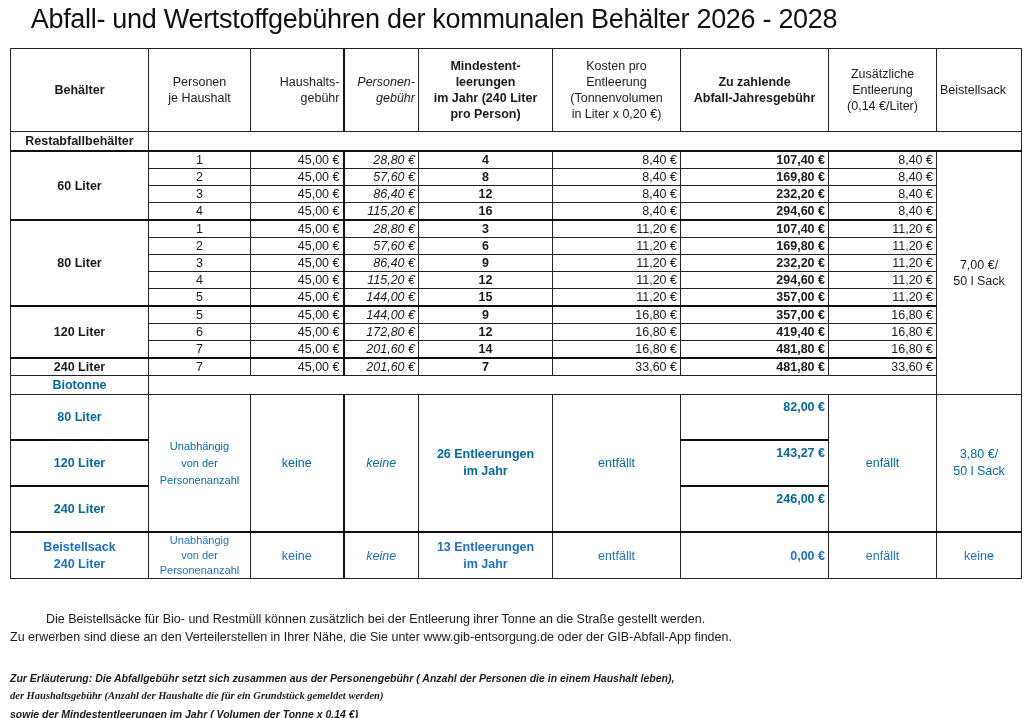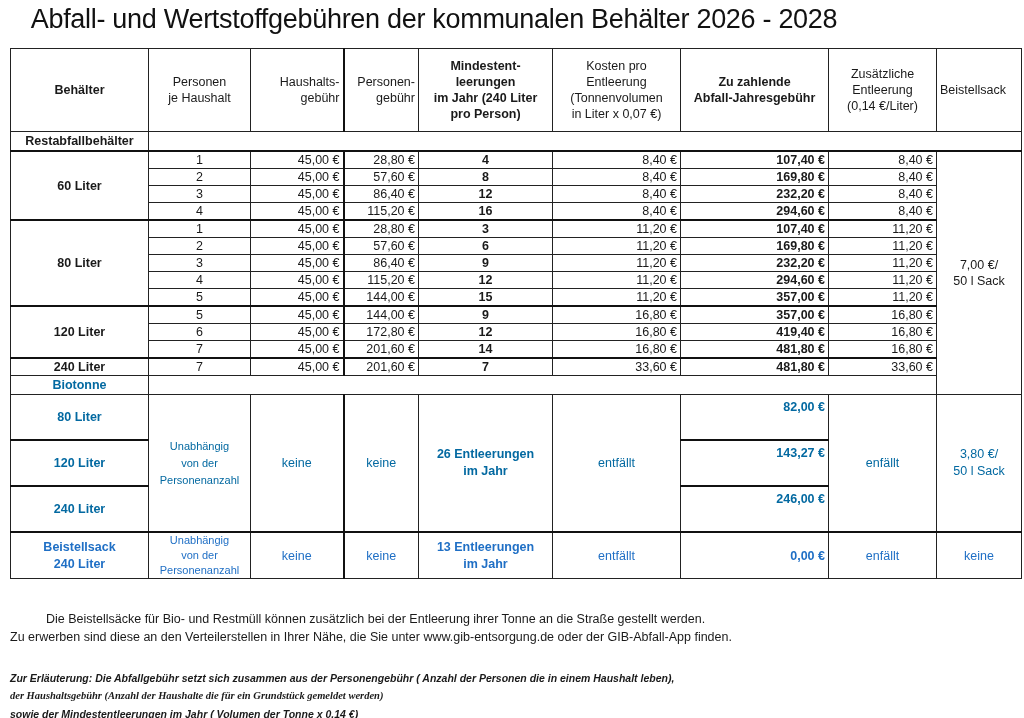--- a/index.html
+++ b/index.html
@@ -9,21 +9,21 @@
            font-size: 27px; letter-spacing: -0.3px; color: #111; }
   table.fees { position: absolute; left: 10px; top: 48px; width: 1011px;
                border-collapse: collapse; table-layout: fixed; font-size: 12.5px; }
   table.fees td, table.fees th { border: 1px solid #222; padding: 0 3px; line-height: 16px;
                overflow: hidden; white-space: nowrap; }
   table.fees th { font-weight: normal; vertical-align: middle; text-align: center; }
   .hdr th { height: 82px; white-space: normal; line-height: 17px; font-size: 12.5px; }
   .hdr th.b { font-weight: bold; }
   .hdr th.r { text-align: right; }
   .hdr th.l { text-align: left; }
-  .thick-l { border-left: 2px solid #111 !important; }
+  .thick-l { border-left: 2px solid #111 !important; font-style: italic; }
   .thick-t td, .thick-t th { border-top: 2px solid #111 !important; }
   .sec td { height: 18px; font-weight: bold; }
   .data td { height: 16px; }
   .c { text-align: center; }
   .r { text-align: right; }
   .bold { font-weight: bold; }
   .grp { font-weight: bold; text-align: center; vertical-align: middle; }
   .bio { color: #0369a1; }
   .blue { color: #1f6fc5; }
   .wrap { white-space: normal !important; line-height: 17px !important; }
@@ -56,21 +56,21 @@
       <col style="width:108px">
       <col style="width:85px">
   </colgroup>
   <tbody>
       <tr class="hdr">
     <th class="b"><span>Behälter</span></th>
     <th><span>Personen</span><br><span>je Haushalt</span></th>
     <th class="r"><span>Haushalts-</span><br><span>gebühr</span></th>
     <th class="r thick-l"><span>Personen-</span><br><span>gebühr</span></th>
     <th class="b"><span>Mindestent-</span><br><span>leerungen</span><br><span>im Jahr (240 Liter</span><br><span>pro Person)</span></th>
-    <th><span>Kosten pro</span><br><span>Entleerung</span><br><span>(Tonnenvolumen</span><br><span>in Liter x 0,07 €)</span></th>
+    <th><span>Kosten pro</span><br><span>Entleerung</span><br><span>(Tonnenvolumen</span><br><span>in Liter x 0,20 €)</span></th>
     <th class="b"><span>Zu zahlende</span><br><span>Abfall-Jahresgebühr</span></th>
     <th><span>Zusätzliche</span><br><span>Entleerung</span><br><span>(0,14 €/Liter)</span></th>
     <th class="l"><span>Beistellsack</span></th>
   </tr>
 
   <tr class="sec">
     <td class="c">Restabfallbehälter</td>
     <td colspan="8"></td>
   </tr>
 

